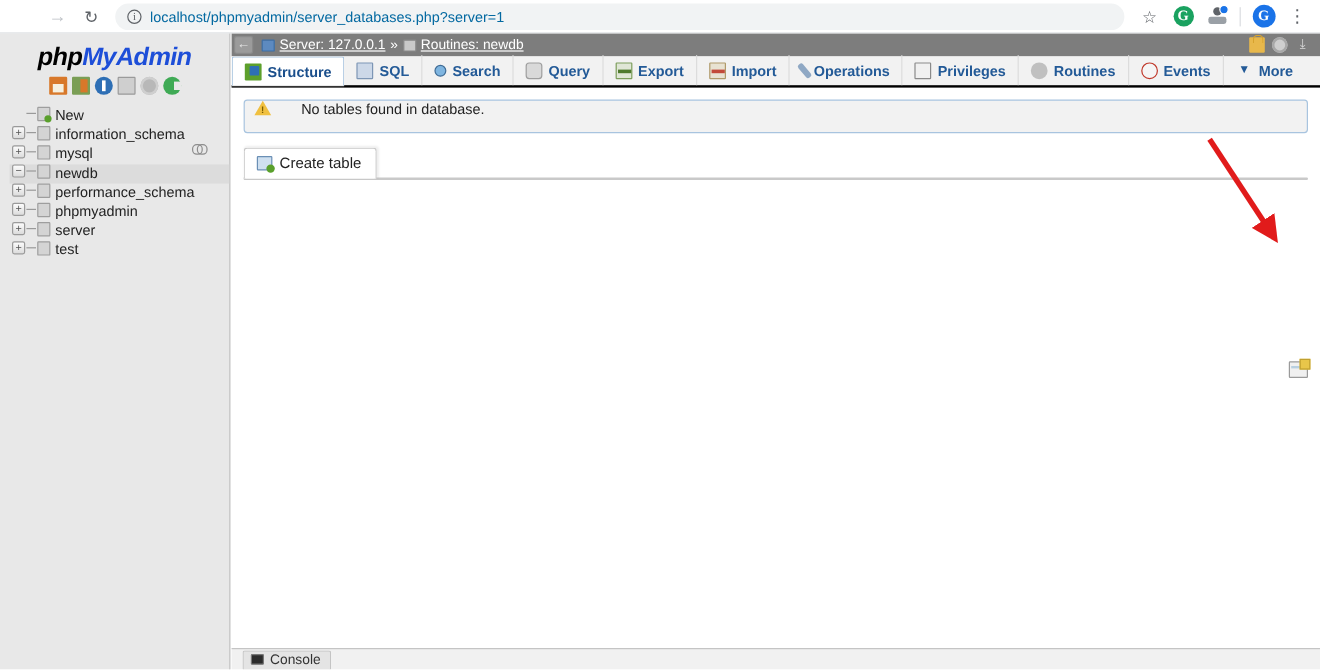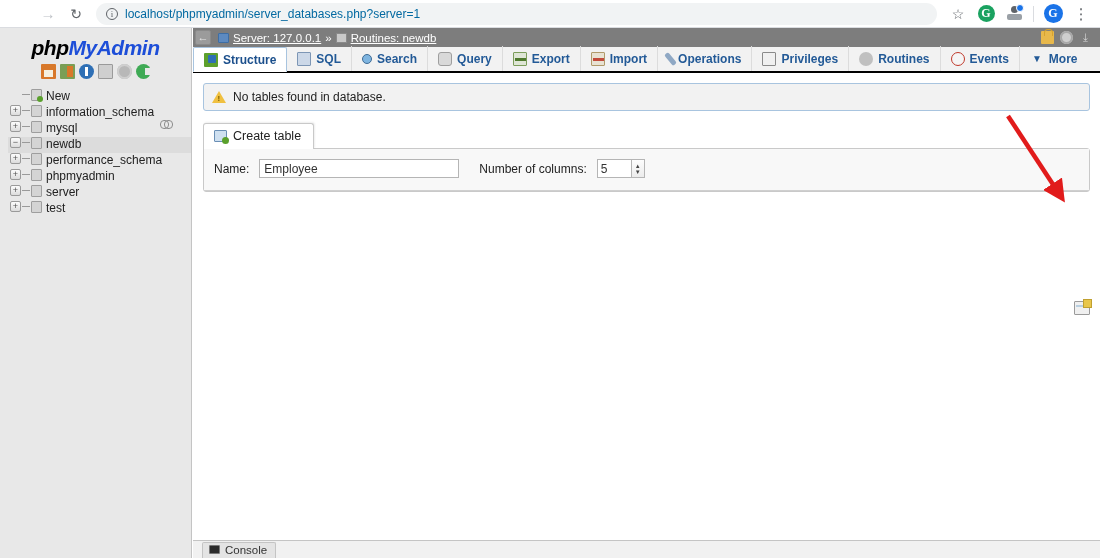--- a/index.html
+++ b/index.html
@@ -242,22 +242,22 @@
   .ti-privileges { background: #f0f0f0; border: 1px solid #8a8a8a; border-radius: 1px; }
   .ti-routines { background: #c0c0c0; border-radius: 50%; }
   .ti-events {
     background: #f5f5f5; border: 1.5px solid #c0392b; border-radius: 50%;
   }
   .ti-more { color: #235a97; font-size: 10px; text-align: center; line-height: 14px; }
 
   .content { padding: 10px 10px 0 10px; position: relative; }
   .alert {
     border: 1px solid #a8c4df; background: #f2f2f2; border-radius: 3px;
-    height: 28px; display: flex; align-items: center; padding-left: 8px;
-    gap: 7px; font-size: 12px; color: #222;
+    height: 28px; display: flex; align-items: flex-start; padding-left: 8px;
+    gap: 25px; font-size: 12px; color: #222;
   }
   .warn-tri {
     width: 0; height: 0; border-left: 7px solid transparent;
     border-right: 7px solid transparent; border-bottom: 12px solid #f0c040;
     position: relative; flex: none;
   }
   .warn-tri::after {
     content: "!"; position: absolute; left: -1.5px; top: 3px; font-size: 8px;
     color: #7a5c00; font-weight: bold;
   }
@@ -530,32 +530,20 @@
         <span class="warn-tri"></span>
         <span>No tables found in database.</span>
       </div>
 
       <div class="create-wrap">
         <div class="create-tab">
           <span class="ct-ico"></span>
           <span>Create table</span>
         </div>
         <div class="panel">
-          <div class="panel-body">
-            <span class="field-label">Name:</span>
-            <input class="text-input" type="text" value="Employee" style="">
-            <span class="field-label" style="margin-left:10px;">Number of columns:</span>
-            <span class="num-wrap">
-              <input class="num-input" type="text" value="5" style="">
-              <span class="spinner">
-                <span>▲</span>
-                <span>▼</span>
-              </span>
-            </span>
-          </div>
         </div>
       </div>
 
       <div class="resize-ico"></div>
     </div>
   </div>
 
   <svg class="arrow-svg" viewBox="0 0 1100 558">
     <defs>
       <marker id="ahead" markerWidth="5" markerHeight="5" refX="2.2" refY="2.5" orient="auto" markerUnits="strokeWidth">

